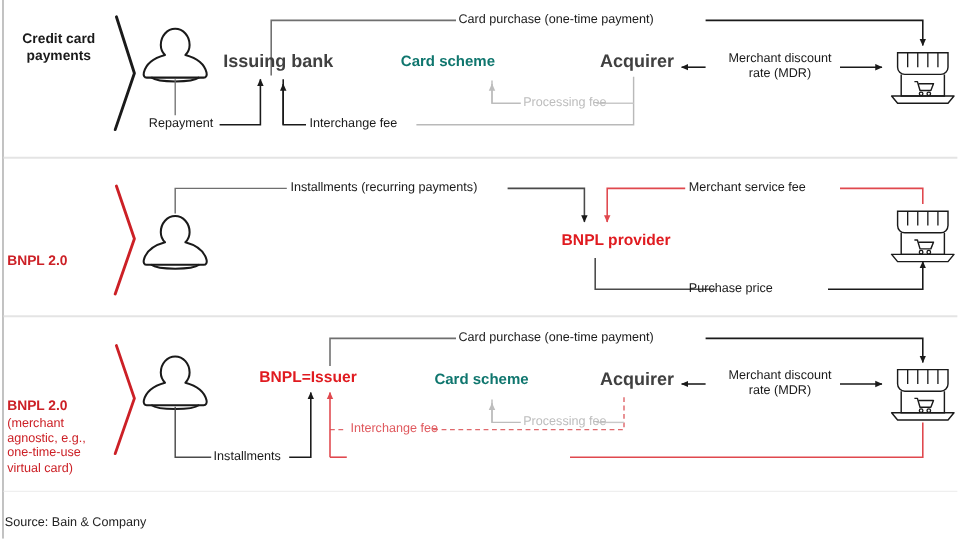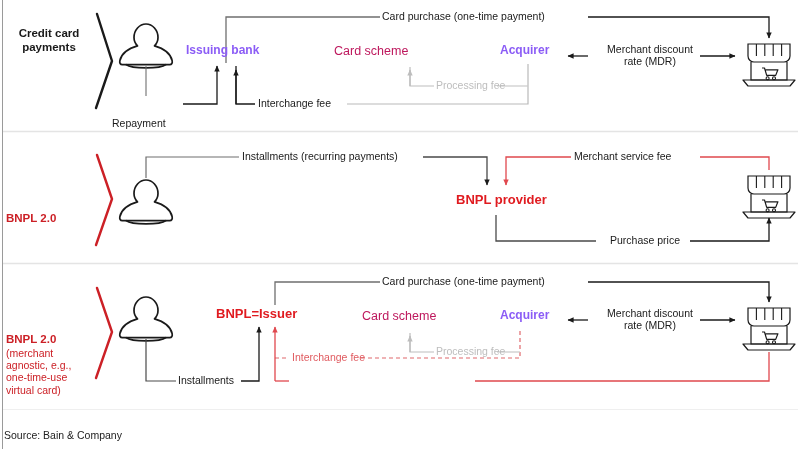--- a/index.html
+++ b/index.html
@@ -5,23 +5,23 @@
   html,body{margin:0;padding:0;background:#ffffff;}
   body{width:798px;height:449px;font-family:"Liberation Sans",sans-serif;overflow:hidden;}
   #stage{position:relative;width:798px;height:449px;background:#fff;}
   svg#canvas{position:absolute;left:0;top:0;width:798px;height:449px;}
   .lbl{position:absolute;white-space:pre;line-height:1.18;}
 
   .rowlabel{font-weight:bold;font-size:11.5px;color:#1a1a1a;}
   .rowlabel.red{color:#cc2026;margin-top:40px;}
   .rowlabel .sub{font-weight:normal;display:block;}
 
-  .node{font-weight:bold;font-size:12px;color:#8b5cf6;}
+  .node{font-weight:bold;font-size:15px;color:#404040;}
   .node.red{color:#e01b20;font-size:13px;}
-  .node.grey{color:#be185d;font-weight:normal;font-size:12.5px;}
+  .node.grey{color:#0f766e;font-weight:bold;font-size:12.5px;}
 
   .flow{font-size:10.5px;color:#1a1a1a;text-align:center;}
   .flow.grey{color:#bdbdbd;}
   .flow.red{color:#e05a5f;}
   .flow.redsolid{color:#e0484e;}
 
   .source{position:absolute;left:4px;top:429px;font-size:10.5px;color:#222;}
 </style>
 </head>
 <body>
@@ -152,32 +152,32 @@
     </g>
   </svg>
 
   <div class="lbl rowlabel" style="left:6px;top:27px;width:86px;text-align:center;"><span>Credit card</span><br><span>payments</span></div>
 
   <div class="lbl node" style="left:186px;top:43px;">Issuing bank</div>
   <div class="lbl node grey" style="left:334px;top:44px;">Card scheme</div>
   <div class="lbl node" style="left:500px;top:43px;">Acquirer</div>
 
   <div class="lbl flow" style="left:382px;top:10px;">Card purchase (one-time payment)</div>
-  <div class="lbl flow" style="left:112px;top:97px;margin-top:20px;">Repayment</div>
+  <div class="lbl flow" style="left:124px;top:97px;">Repayment</div>
   <div class="lbl flow" style="left:258px;top:97px;">Interchange fee</div>
   <div class="lbl flow grey" style="left:436px;top:79px;">Processing fee</div>
   <div class="lbl flow" style="left:600px;top:43px;width:100px;"><span>Merchant discount</span><br><span>rate (MDR)</span></div>
 
   <div class="lbl rowlabel red" style="left:6px;top:172px;width:88px;"><span>BNPL 2.0</span></div>
 
-  <div class="lbl node red" style="left:456px;top:192px;">BNPL provider</div>
+  <div class="lbl node red" style="left:468px;top:192px;">BNPL provider</div>
 
   <div class="lbl flow" style="left:242px;top:150px;">Installments (recurring payments)</div>
   <div class="lbl flow" style="left:574px;top:150px;">Merchant service fee</div>
-  <div class="lbl flow" style="left:610px;top:234px;">Purchase price</div>
+  <div class="lbl flow" style="left:574px;top:234px;">Purchase price</div>
 
   <div class="lbl rowlabel red" style="left:6px;top:293px;width:90px;"><span>BNPL 2.0</span><span class="sub" style="font-size:10.5px;">(merchant
 agnostic, e.g.,
 one-time-use
 virtual card)</span></div>
 
   <div class="lbl node red" style="left:216px;top:306px;">BNPL=Issuer</div>
   <div class="lbl node grey" style="left:362px;top:309px;">Card scheme</div>
   <div class="lbl node" style="left:500px;top:308px;">Acquirer</div>
 

